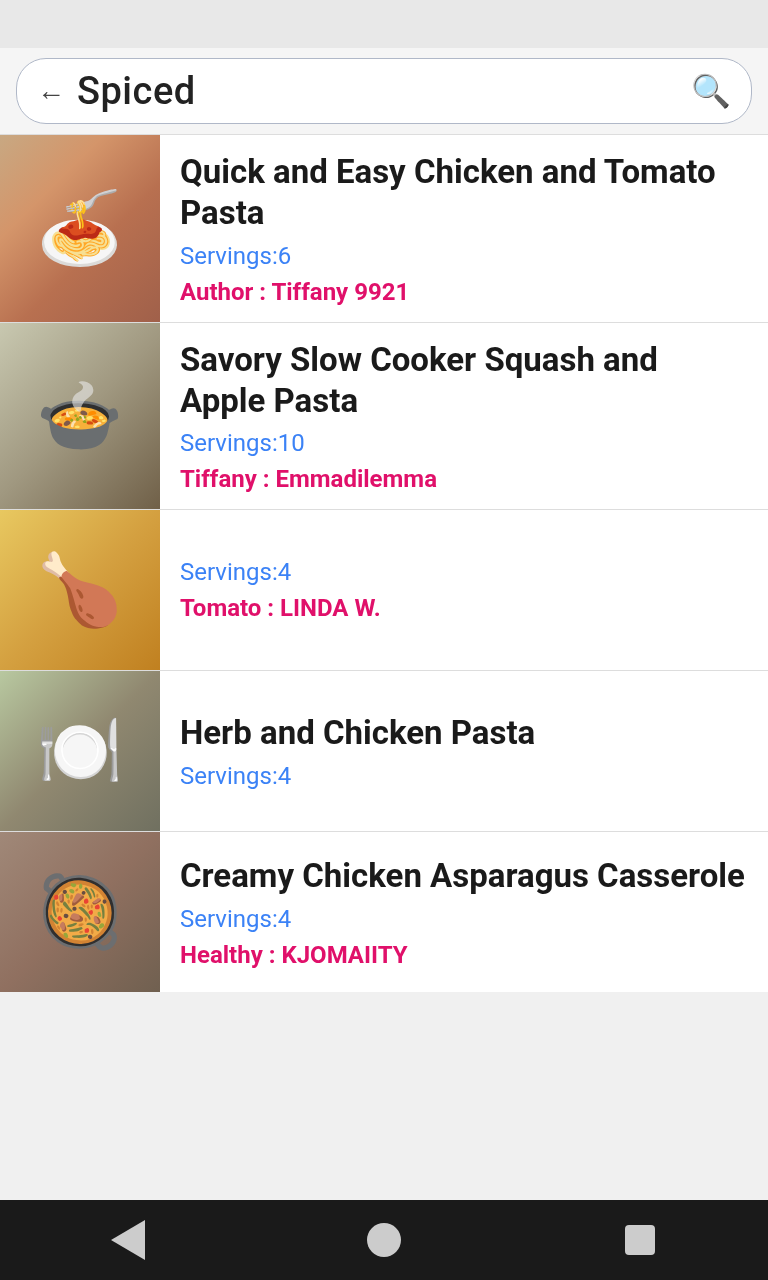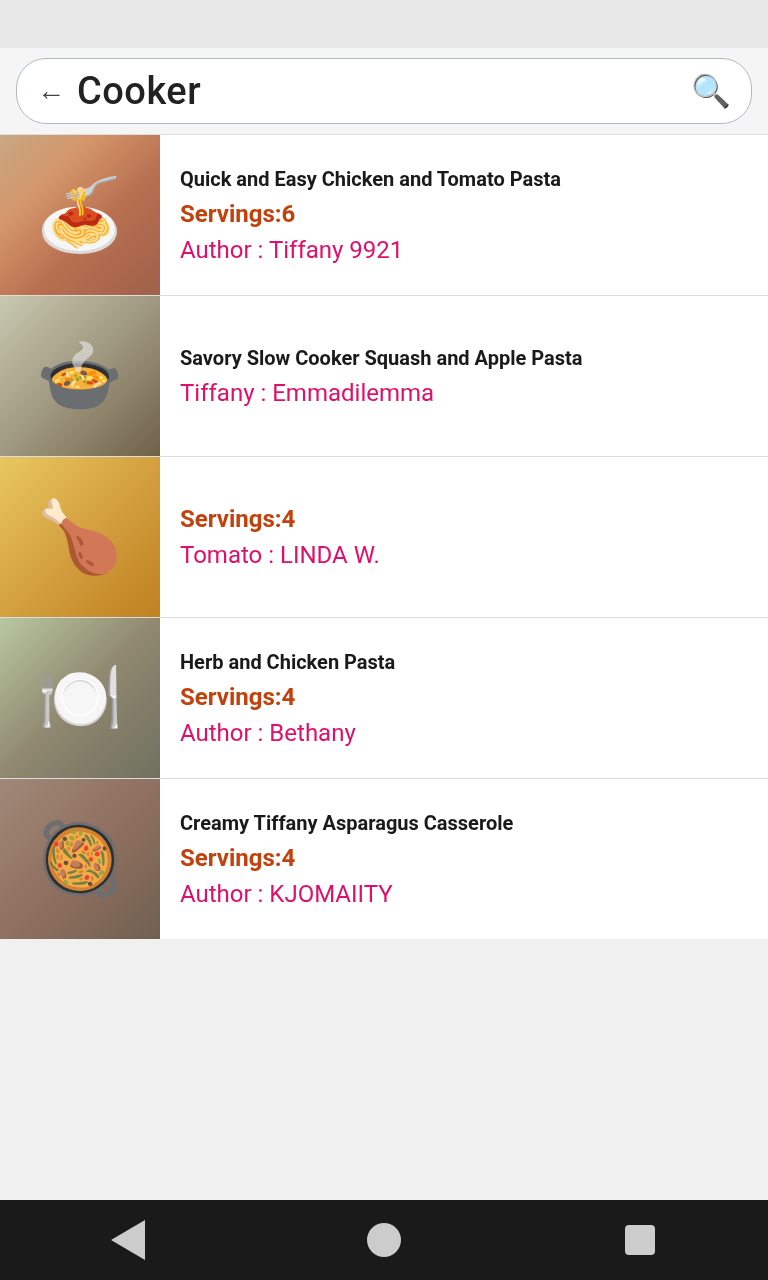--- a/index.html
+++ b/index.html
@@ -161,36 +161,36 @@
     .recipe-info {
       flex: 1;
       display: flex;
       flex-direction: column;
       justify-content: center;
       padding: 16px 20px;
       gap: 8px;
     }
 
     .recipe-title {
-      font-size: 20px;
+      font-size: 33px;
       font-weight: 700;
       color: #1a1a1a;
       line-height: 1.25;
     }
 
     .recipe-servings {
       font-size: 24px;
-      color: #c2410c;
-      font-weight: 700;
+      color: #3b82f6;
+      font-weight: 400;
     }
 
     .recipe-author {
       font-size: 24px;
       color: #e0106a;
-      font-weight: 400;
+      font-weight: 700;
     }
 
     
     .nav-bar {
       height: 80px;
       background: #1a1a1a;
       display: flex;
       align-items: center;
       justify-content: space-around;
       flex-shrink: 0;
@@ -234,65 +234,65 @@
 </head>
 <body>
 
 <div class="status-bar"></div>
 
 <div class="search-bar">
   <div class="search-bar-inner">
     <button class="back-btn">
       <span>←</span>
     </button>
-    <span class="search-text">Cooker</span>
+    <span class="search-text">Spiced</span>
     <button class="search-icon-btn">
       <span>🔍</span>
     </button>
   </div>
 </div>
 
 <div class="recipe-list">
 
 <div class="recipe-card">
       <div class="recipe-img img-pasta"></div>
       <div class="recipe-info">
         <div class="recipe-title">Quick and Easy Chicken and Tomato Pasta</div>
         <div class="recipe-servings">Servings:6</div>
         <div class="recipe-author">Author : Tiffany 9921</div>
       </div>
     </div>
     <div class="recipe-card">
       <div class="recipe-img img-squash"></div>
       <div class="recipe-info">
         <div class="recipe-title">Savory Slow Cooker Squash and Apple Pasta</div>
+        <div class="recipe-servings">Servings:10</div>
         <div class="recipe-author">Tiffany : Emmadilemma</div>
       </div>
     </div>
     <div class="recipe-card">
       <div class="recipe-img img-chicken-mango"></div>
       <div class="recipe-info">
         <div class="recipe-servings">Servings:4</div>
         <div class="recipe-author">Tomato : LINDA W.</div>
       </div>
     </div>
     <div class="recipe-card">
       <div class="recipe-img img-herb-chicken"></div>
       <div class="recipe-info">
         <div class="recipe-title">Herb and Chicken Pasta</div>
         <div class="recipe-servings">Servings:4</div>
-        <div class="recipe-author">Author : Bethany</div>
       </div>
     </div>
     <div class="recipe-card">
       <div class="recipe-img img-casserole"></div>
       <div class="recipe-info">
-        <div class="recipe-title">Creamy Tiffany Asparagus Casserole</div>
+        <div class="recipe-title">Creamy Chicken Asparagus Casserole</div>
         <div class="recipe-servings">Servings:4</div>
-        <div class="recipe-author">Author : KJOMAIITY</div>
+        <div class="recipe-author">Healthy : KJOMAIITY</div>
       </div>
     </div>
   </div>
 
 <div class="nav-bar">
   <button class="nav-btn">
     <div class="nav-triangle"></div>
   </button>
   <button class="nav-btn">
     <div class="nav-circle"></div>

